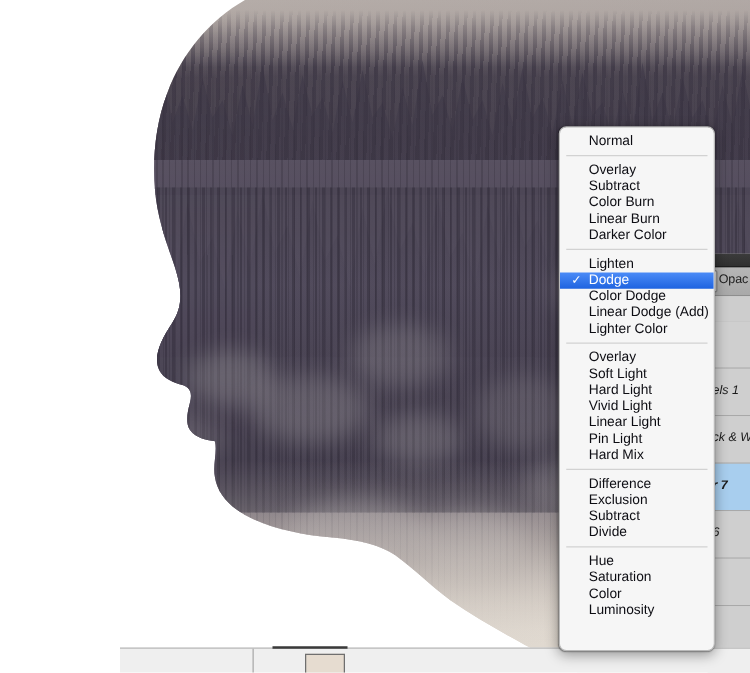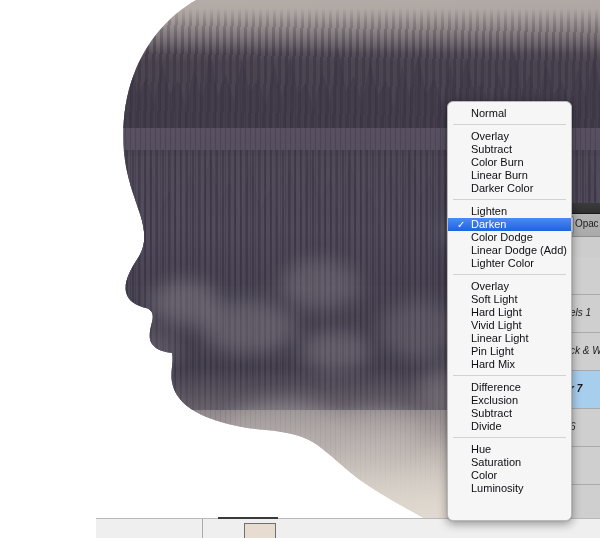--- a/index.html
+++ b/index.html
@@ -219,21 +219,21 @@
 <div id="blendmenu">
     <div class="mi"><span>Normal</span></div>
     <div class="msep"></div>
     <div class="mi"><span>Overlay</span></div>
     <div class="mi"><span>Subtract</span></div>
     <div class="mi"><span>Color Burn</span></div>
     <div class="mi"><span>Linear Burn</span></div>
     <div class="mi"><span>Darker Color</span></div>
     <div class="msep"></div>
     <div class="mi"><span>Lighten</span></div>
-    <div class="mi on"><span class="chk">✓</span><span>Darken</span></div>
+    <div class="mi on"><span class="chk">✓</span><span>Dodge</span></div>
     <div class="mi"><span>Color Dodge</span></div>
     <div class="mi"><span>Linear Dodge (Add)</span></div>
     <div class="mi"><span>Lighter Color</span></div>
     <div class="msep"></div>
     <div class="mi"><span>Overlay</span></div>
     <div class="mi"><span>Soft Light</span></div>
     <div class="mi"><span>Hard Light</span></div>
     <div class="mi"><span>Vivid Light</span></div>
     <div class="mi"><span>Linear Light</span></div>
     <div class="mi"><span>Pin Light</span></div>

